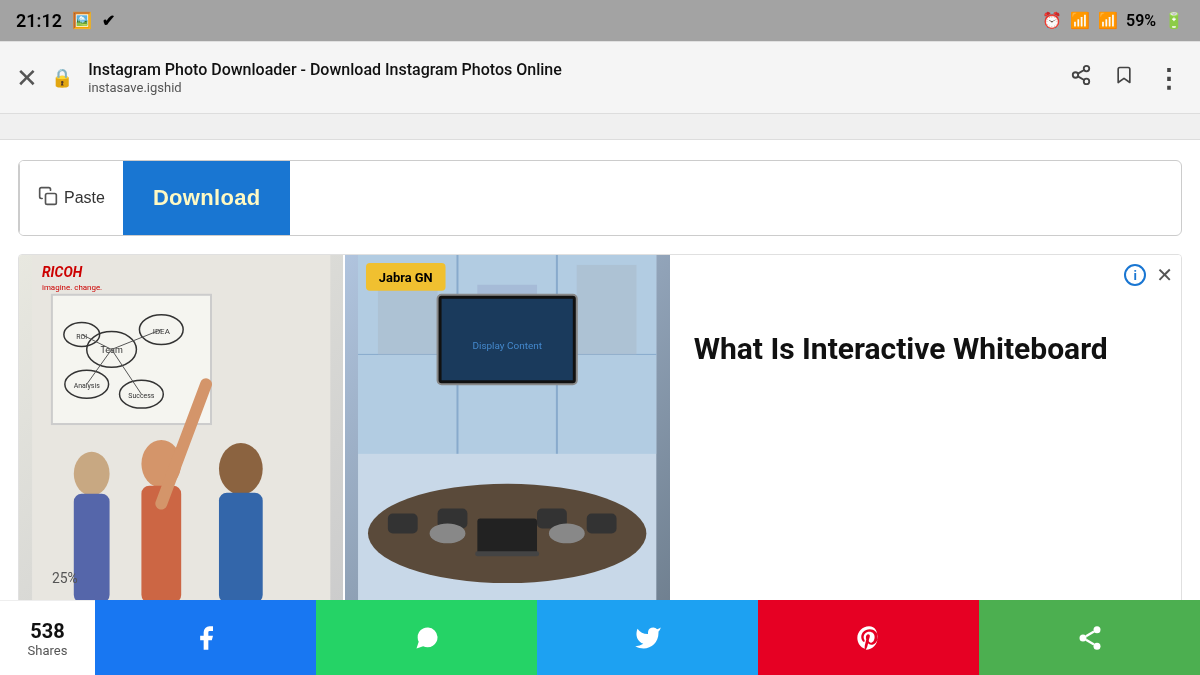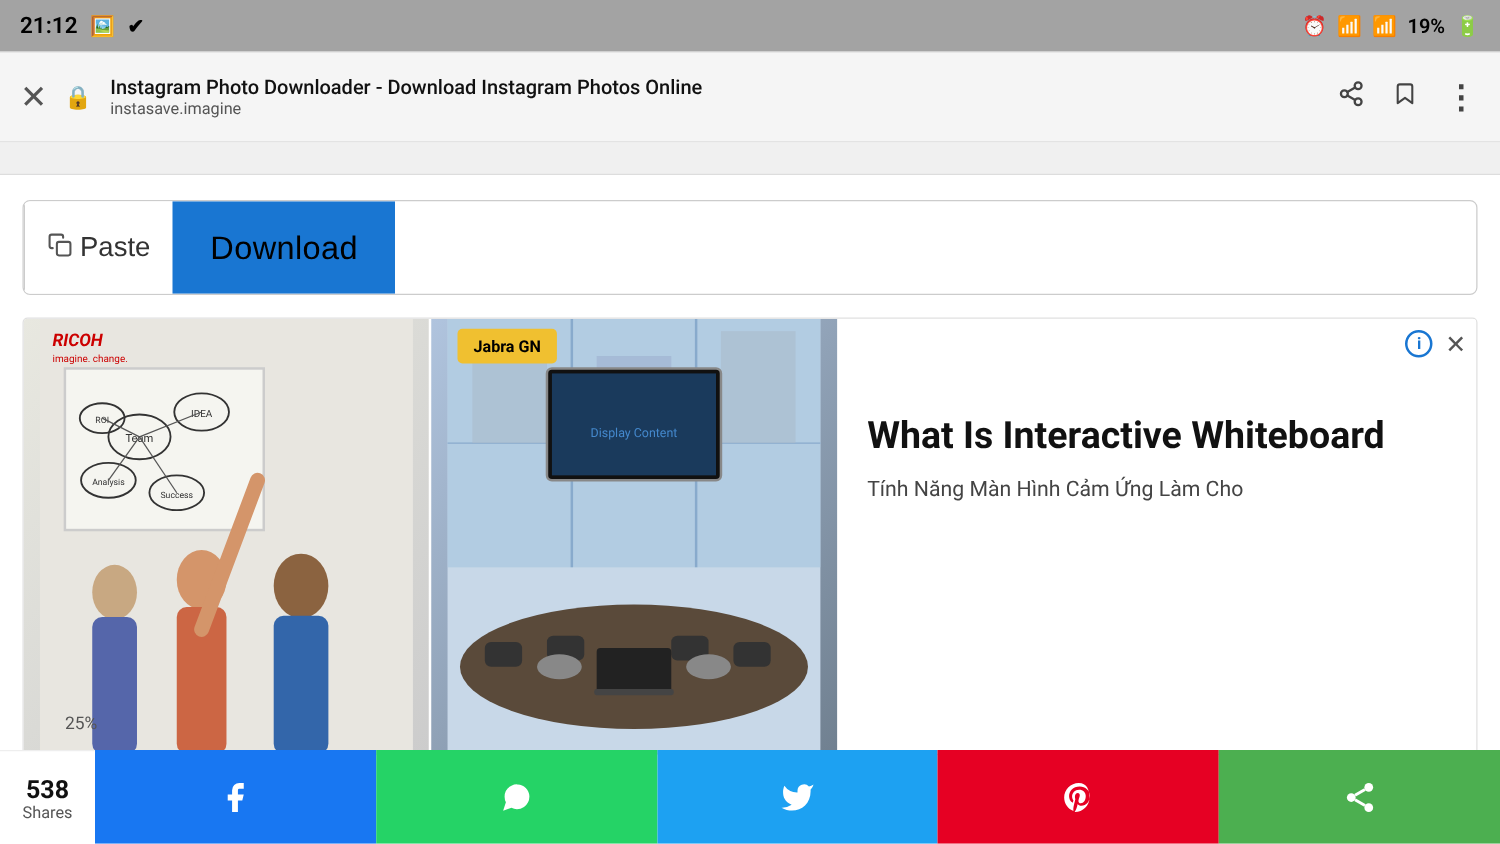--- a/index.html
+++ b/index.html
@@ -125,36 +125,36 @@
     .paste-btn {
       display: flex;
       align-items: center;
       gap: 6px;
       padding: 0 18px;
       height: 100%;
       border: none;
       border-left: 1.5px solid #ccc;
       background: #fff;
       cursor: pointer;
-      font-size: 22px;
+      font-size: 16px;
       color: #333;
       white-space: nowrap;
     }
     .paste-icon {
       font-size: 18px;
       color: #555;
     }
     .download-btn {
       background: #1976d2;
-      color: #000000;
+      color: #fef9c3;
       border: none;
       height: 100%;
       padding: 0 30px;
-      font-size: 26px;
-      font-weight: 400;
+      font-size: 22px;
+      font-weight: 700;
       cursor: pointer;
       white-space: nowrap;
       letter-spacing: 0.3px;
     }
 
     
     .ad-section {
       margin-top: 18px;
       border: 1px solid #e0e0e0;
       border-radius: 4px;
@@ -233,21 +233,21 @@
       position: absolute;
       bottom: 0;
       left: 0;
       width: 100%;
       height: 75px;
       display: flex;
       align-items: stretch;
     }
     .share-count {
       background: #fff;
-      width: 76px;
+      width: 95px;
       display: flex;
       flex-direction: column;
       align-items: center;
       justify-content: center;
       border-top: 1px solid #eee;
     }
     .share-count-num {
       font-size: 20px;
       font-weight: 700;
       color: #111;
@@ -284,31 +284,31 @@
 <div class="status-bar">
   <div class="status-left">
     <span>21:12</span>
     <span style="font-size:16px;">🖼️</span>
     <span style="font-size:16px;">✔</span>
   </div>
   <div class="status-right">
     <span>⏰</span>
     <span>📶</span>
     <span>📶</span>
-    <span>19%</span>
+    <span>59%</span>
     <span>🔋</span>
   </div>
 </div>
 
 <div class="browser-bar">
   <span class="browser-close-btn">✕</span>
   <span class="browser-lock">🔒</span>
   <div class="browser-title-area">
     <div class="browser-title">Instagram Photo Downloader - Download Instagram Photos Online</div>
-    <div class="browser-url">instasave.imagine</div>
+    <div class="browser-url">instasave.igshid</div>
   </div>
   <div class="browser-actions">
     <span class="browser-action-icon">
       <svg width="22" height="22" viewBox="0 0 24 24" fill="none" stroke="#444" stroke-width="2" stroke-linecap="round" stroke-linejoin="round">
         <circle cx="18" cy="5" r="3"></circle>
           <circle cx="6" cy="12" r="3"></circle>
           <circle cx="18" cy="19" r="3"></circle>
         <line x1="8.59" y1="13.51" x2="15.42" y2="17.49"></line>
         <line x1="15.41" y1="6.51" x2="8.59" y2="10.49"></line>
       </svg>
@@ -423,21 +423,20 @@
 
     <div class="ad-content" style="position:relative;">
 
       <div style="position:absolute;top:8px;right:8px;display:flex;align-items:center;gap:10px;">
         <div class="ad-info-icon">
           <span>i</span>
         </div>
         <span class="ad-close-icon">✕</span>
       </div>
       <div class="ad-headline">What Is Interactive Whiteboard</div>
-      <div class="ad-subtext">Tính Năng Màn Hình Cảm Ứng Làm Cho</div>
     </div>
   </div>
 </div>
 
 <div class="share-bar">
   <div class="share-count">
     <div class="share-count-num">538</div>
     <div class="share-count-label">Shares</div>
   </div>
   <button class="share-btn facebook">

